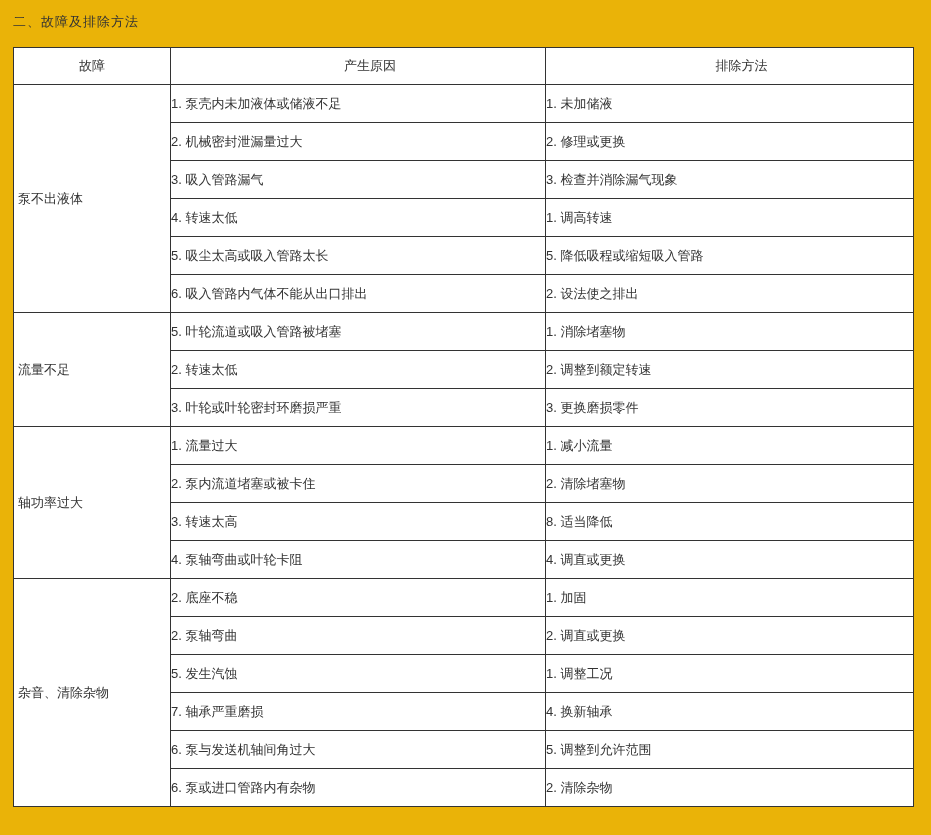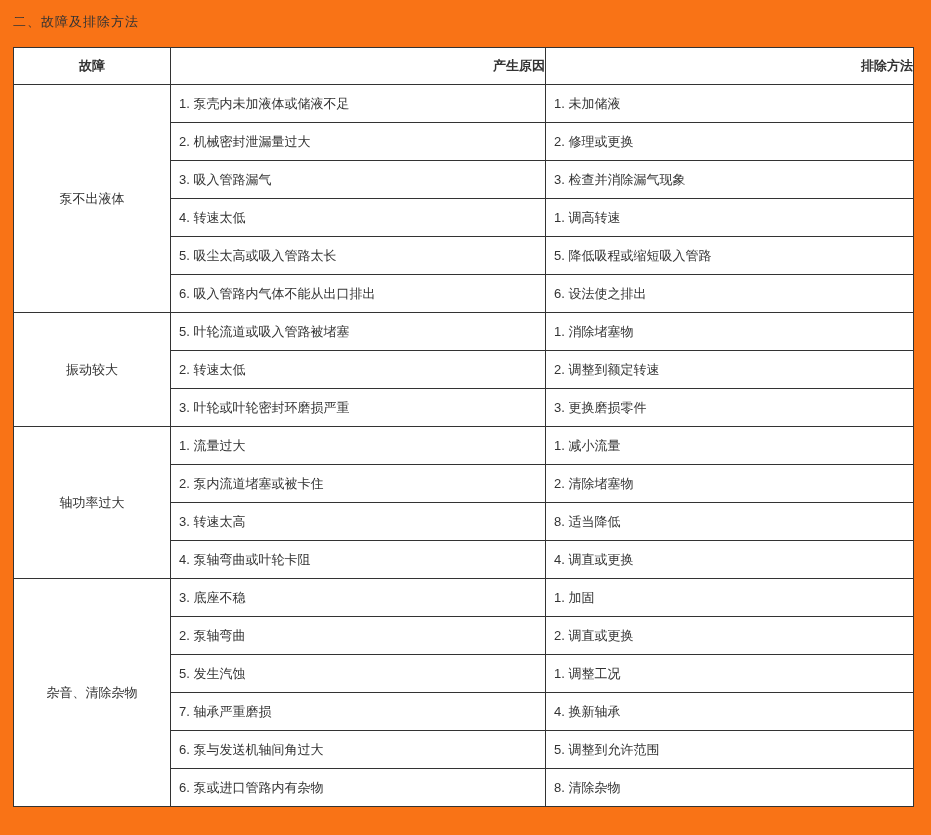--- a/index.html
+++ b/index.html
@@ -6,21 +6,21 @@
   html, body {
     margin: 0;
     padding: 0;
     background: #ffffff;
     font-family: "Liberation Sans", "DejaVu Sans", sans-serif;
   }
   .page {
     width: 931px;
     height: 835px;
     padding: 14px 13px 0 13px;
-    background: #f97316;
+    background: #eab308;
   }
   .section-title {
     font-size: 13px;
     color: #333333;
     font-weight: 400;
     letter-spacing: 1px;
     margin: 0 0 17px 0;
     line-height: 16px;
   }
   table.fault-table {
@@ -35,36 +35,36 @@
     border: 1px solid #333333;
     font-size: 13px;
     color: #333333;
     vertical-align: middle;
     background: #ffffff;
     overflow: hidden;
     white-space: nowrap;
   }
   .fault-table th {
     height: 37px;
-    font-weight: 700;
+    font-weight: 400;
     padding: 0;
   }
   .fault-table th.h-fault { text-align: center; }
   .fault-table th.h-cause, .fault-table th.h-remedy {
-    text-align: right;
+    text-align: center;
     padding-left: 24px;
   }
   .fault-table td { height: 38px; }
   .fault-table td.fault {
-    text-align: center;
+    text-align: left;
     padding: 0 4px;
   }
   .fault-table td.cause, .fault-table td.remedy {
     text-align: left;
-    padding-left: 8px;
+    padding-left: 0;
   }
 </style>
 </head>
 <body>
 
 <div class="page">
 
   <div class="section-title">二、故障及排除方法</div>
 
   <table class="fault-table">
@@ -98,25 +98,25 @@
       <tr>
         <td class="cause">4. 转速太低</td>
         <td class="remedy">1. 调高转速</td>
       </tr>
       <tr>
         <td class="cause">5. 吸尘太高或吸入管路太长</td>
         <td class="remedy">5. 降低吸程或缩短吸入管路</td>
       </tr>
       <tr>
         <td class="cause">6. 吸入管路内气体不能从出口排出</td>
-        <td class="remedy">6. 设法使之排出</td>
+        <td class="remedy">2. 设法使之排出</td>
       </tr>
 
       <tr>
-        <td class="fault" rowspan="3">振动较大</td>
+        <td class="fault" rowspan="3">流量不足</td>
         <td class="cause">5. 叶轮流道或吸入管路被堵塞</td>
         <td class="remedy">1. 消除堵塞物</td>
       </tr>
       <tr>
         <td class="cause">2. 转速太低</td>
         <td class="remedy">2. 调整到额定转速</td>
       </tr>
       <tr>
         <td class="cause">3. 叶轮或叶轮密封环磨损严重</td>
         <td class="remedy">3. 更换磨损零件</td>
@@ -135,39 +135,39 @@
         <td class="cause">3. 转速太高</td>
         <td class="remedy">8. 适当降低</td>
       </tr>
       <tr>
         <td class="cause">4. 泵轴弯曲或叶轮卡阻</td>
         <td class="remedy">4. 调直或更换</td>
       </tr>
 
       <tr>
         <td class="fault" rowspan="6">杂音、清除杂物</td>
-        <td class="cause">3. 底座不稳</td>
+        <td class="cause">2. 底座不稳</td>
         <td class="remedy">1. 加固</td>
       </tr>
       <tr>
         <td class="cause">2. 泵轴弯曲</td>
         <td class="remedy">2. 调直或更换</td>
       </tr>
       <tr>
         <td class="cause">5. 发生汽蚀</td>
         <td class="remedy">1. 调整工况</td>
       </tr>
       <tr>
         <td class="cause">7. 轴承严重磨损</td>
         <td class="remedy">4. 换新轴承</td>
       </tr>
       <tr>
         <td class="cause">6. 泵与发送机轴间角过大</td>
         <td class="remedy">5. 调整到允许范围</td>
       </tr>
       <tr>
         <td class="cause">6. 泵或进口管路内有杂物</td>
-        <td class="remedy">8. 清除杂物</td>
+        <td class="remedy">2. 清除杂物</td>
       </tr>
     </tbody>
   </table>
 
 </div>
 
 </body></html>

